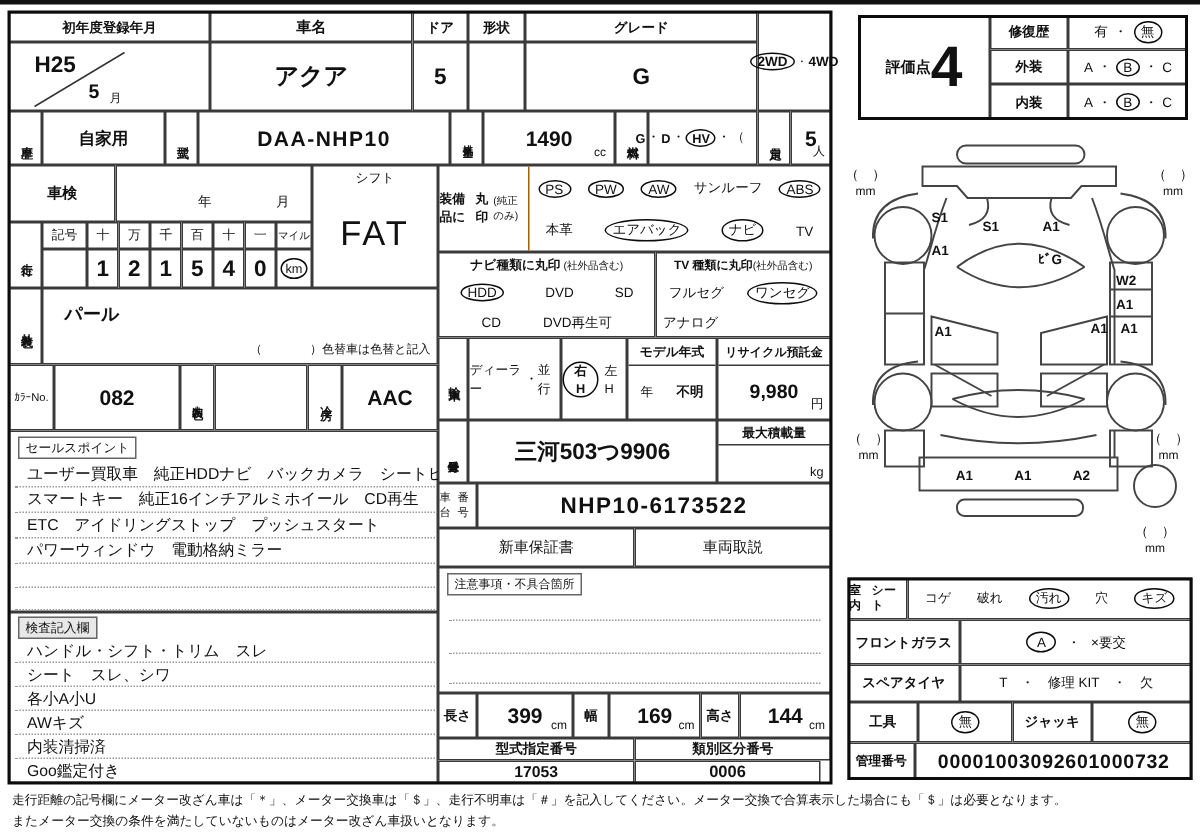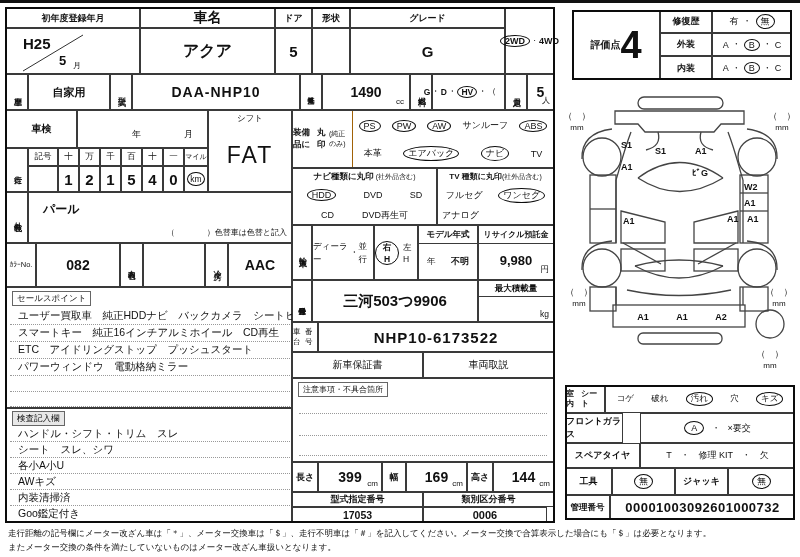--- a/index.html
+++ b/index.html
@@ -20,21 +20,21 @@
 .nw{white-space:nowrap}
 </style>
 </head>
 <body>
 
 <div class="sheet">
 
   <div class="a" style="left:0;top:0;width:800px;height:3px;background:#111"></div>
 
   <div class="a bd ct bold" style="left:6px;top:8px;width:134px;height:20px;font-size:9px">初年度登録年月</div>
-  <div class="a bd ct bold" style="left:140px;top:8px;width:135px;height:20px;font-size:14px">車名</div>
+  <div class="a bd ct bold" style="left:140px;top:8px;width:135px;height:20px;font-size:10px">車名</div>
   <div class="a bd ct bold" style="left:275px;top:8px;width:37px;height:20px;font-size:9px">ドア</div>
   <div class="a bd ct bold" style="left:312px;top:8px;width:38px;height:20px;font-size:9px">形状</div>
   <div class="a bd ct bold" style="left:350px;top:8px;width:155px;height:20px;font-size:9px">グレード</div>
 
   <div class="a bd" style="left:6px;top:28px;width:134px;height:46px">
     <svg class="a" style="left:0;top:0" width="134" height="46">
         <line x1="16" y1="42" x2="76" y2="6" stroke="#333" stroke-width="1"></line>
       </svg>
     <span class="a bold" style="left:16px;top:6px;font-size:15px">H25</span>
     <span class="a bold" style="left:52px;top:24px;font-size:13px">5</span>
@@ -360,21 +360,21 @@
     <span>室内</span>
     <span>シート</span>
   </div>
   <div class="a bd ct" style="left:605px;top:385px;width:190px;height:28px;justify-content:space-around;font-size:8.5px;padding:0 2px">
     <span>コゲ</span>
     <span>破れ</span>
     <span class="c">汚れ</span>
     <span>穴</span>
     <span class="c">キズ</span>
   </div>
-  <div class="a bd ct bold" style="left:565px;top:413px;width:58px;height:30px;font-size:9px">フロントガラス</div>
+  <div class="a bd ct bold" style="left:565px;top:413px;width:75px;height:30px;font-size:9px">フロントガラス</div>
   <div class="a bd ct" style="left:640px;top:413px;width:155px;height:30px;gap:7px;font-size:9px">
     <span class="c" style="padding:1px 6px">A</span>
     <span>・</span>
     <span>×要交</span>
   </div>
   <div class="a bd ct bold" style="left:565px;top:443px;width:75px;height:25px;font-size:9px">スペアタイヤ</div>
   <div class="a bd ct nw" style="left:640px;top:443px;width:155px;height:25px;font-size:9px">T　・　修理 KIT　・　欠</div>
   <div class="a bd ct bold" style="left:565px;top:468px;width:47px;height:27px;font-size:9px">工具</div>
   <div class="a bd ct" style="left:612px;top:468px;width:63px;height:27px">
     <span class="c" style="font-size:9px">無</span>

